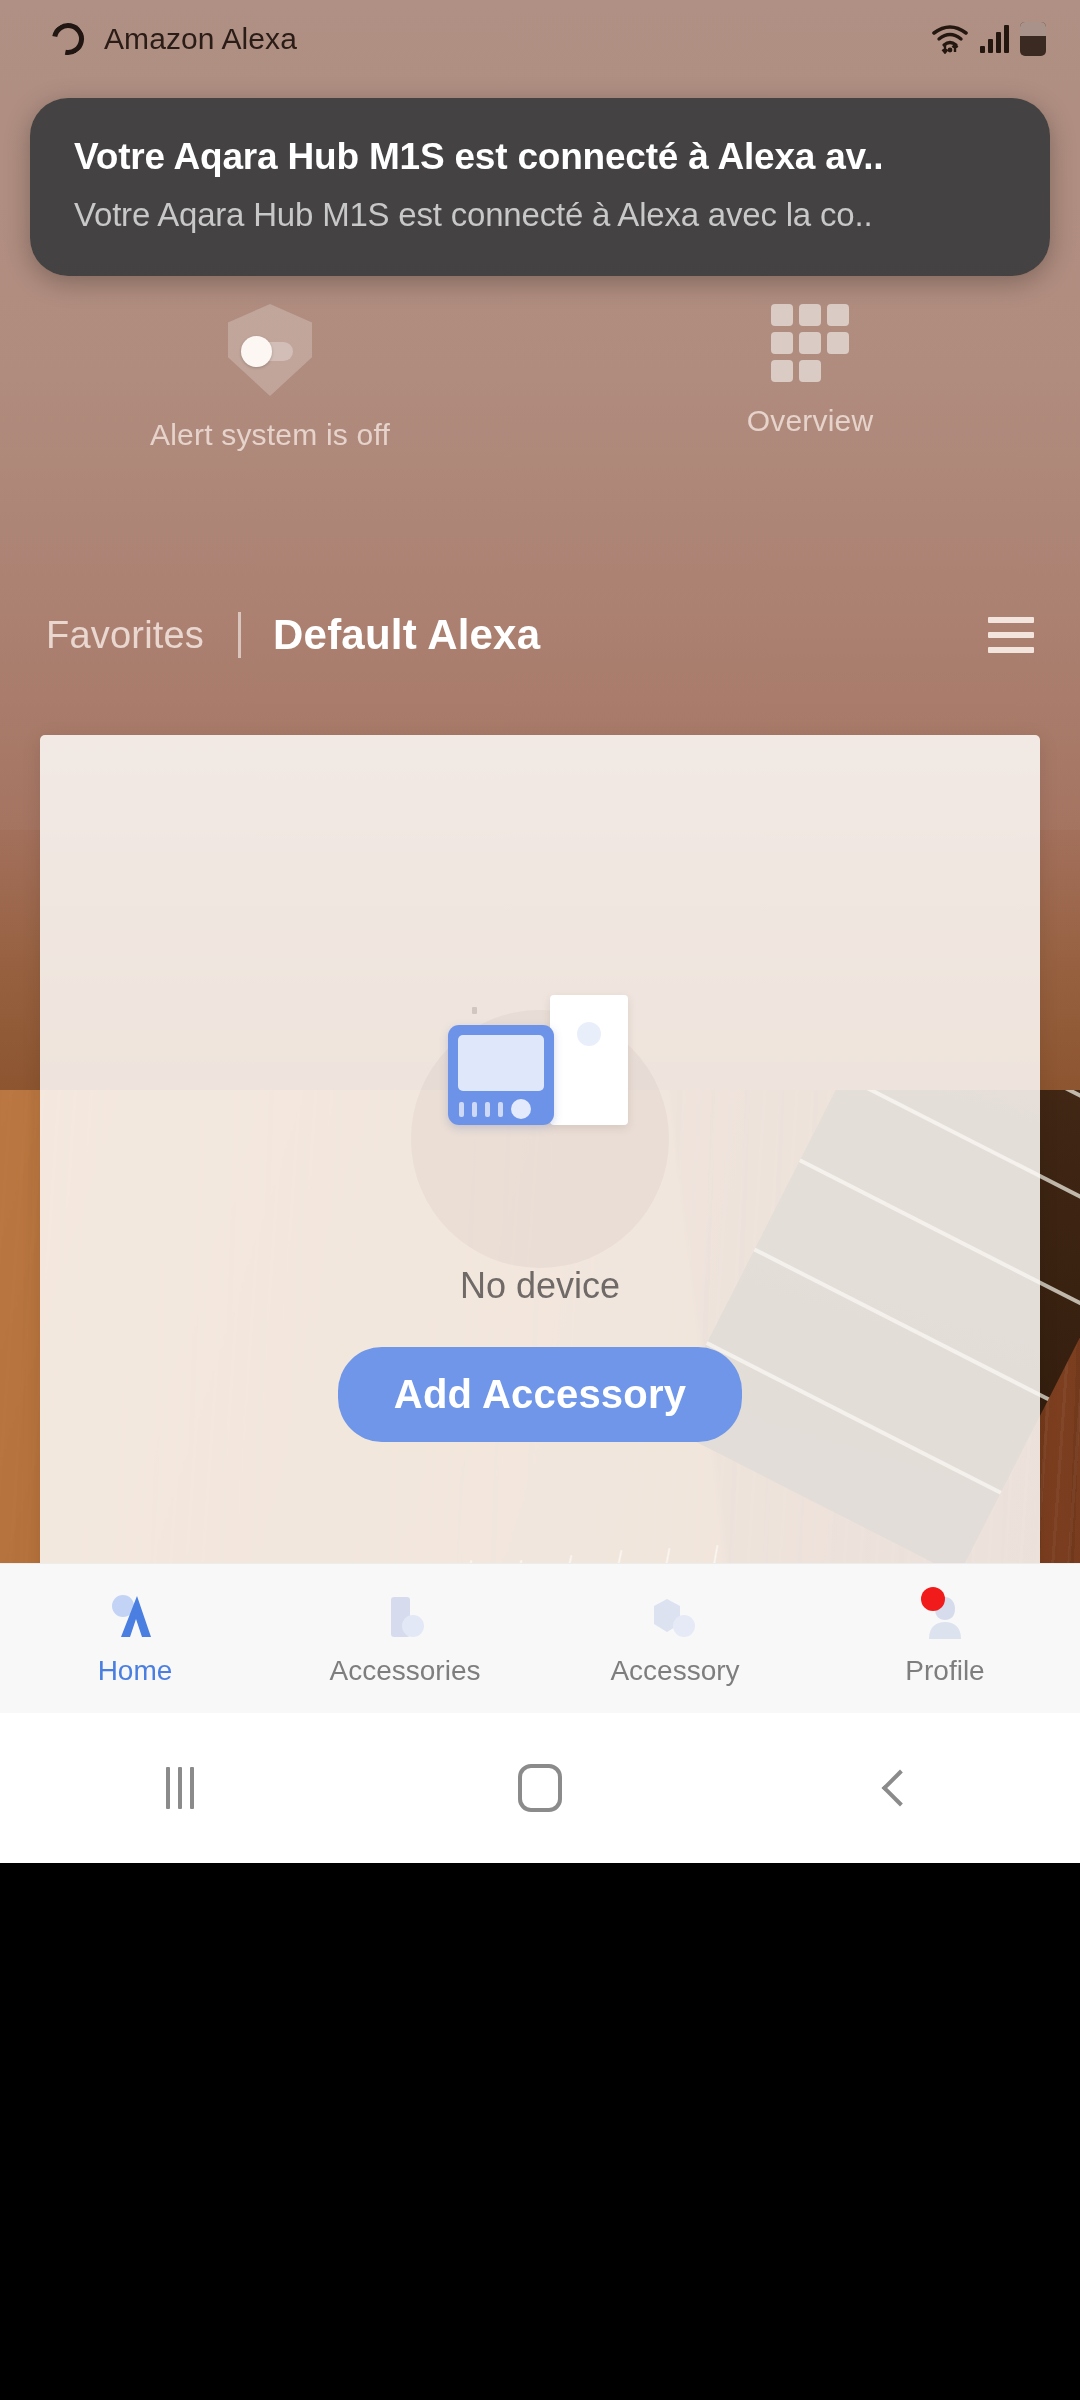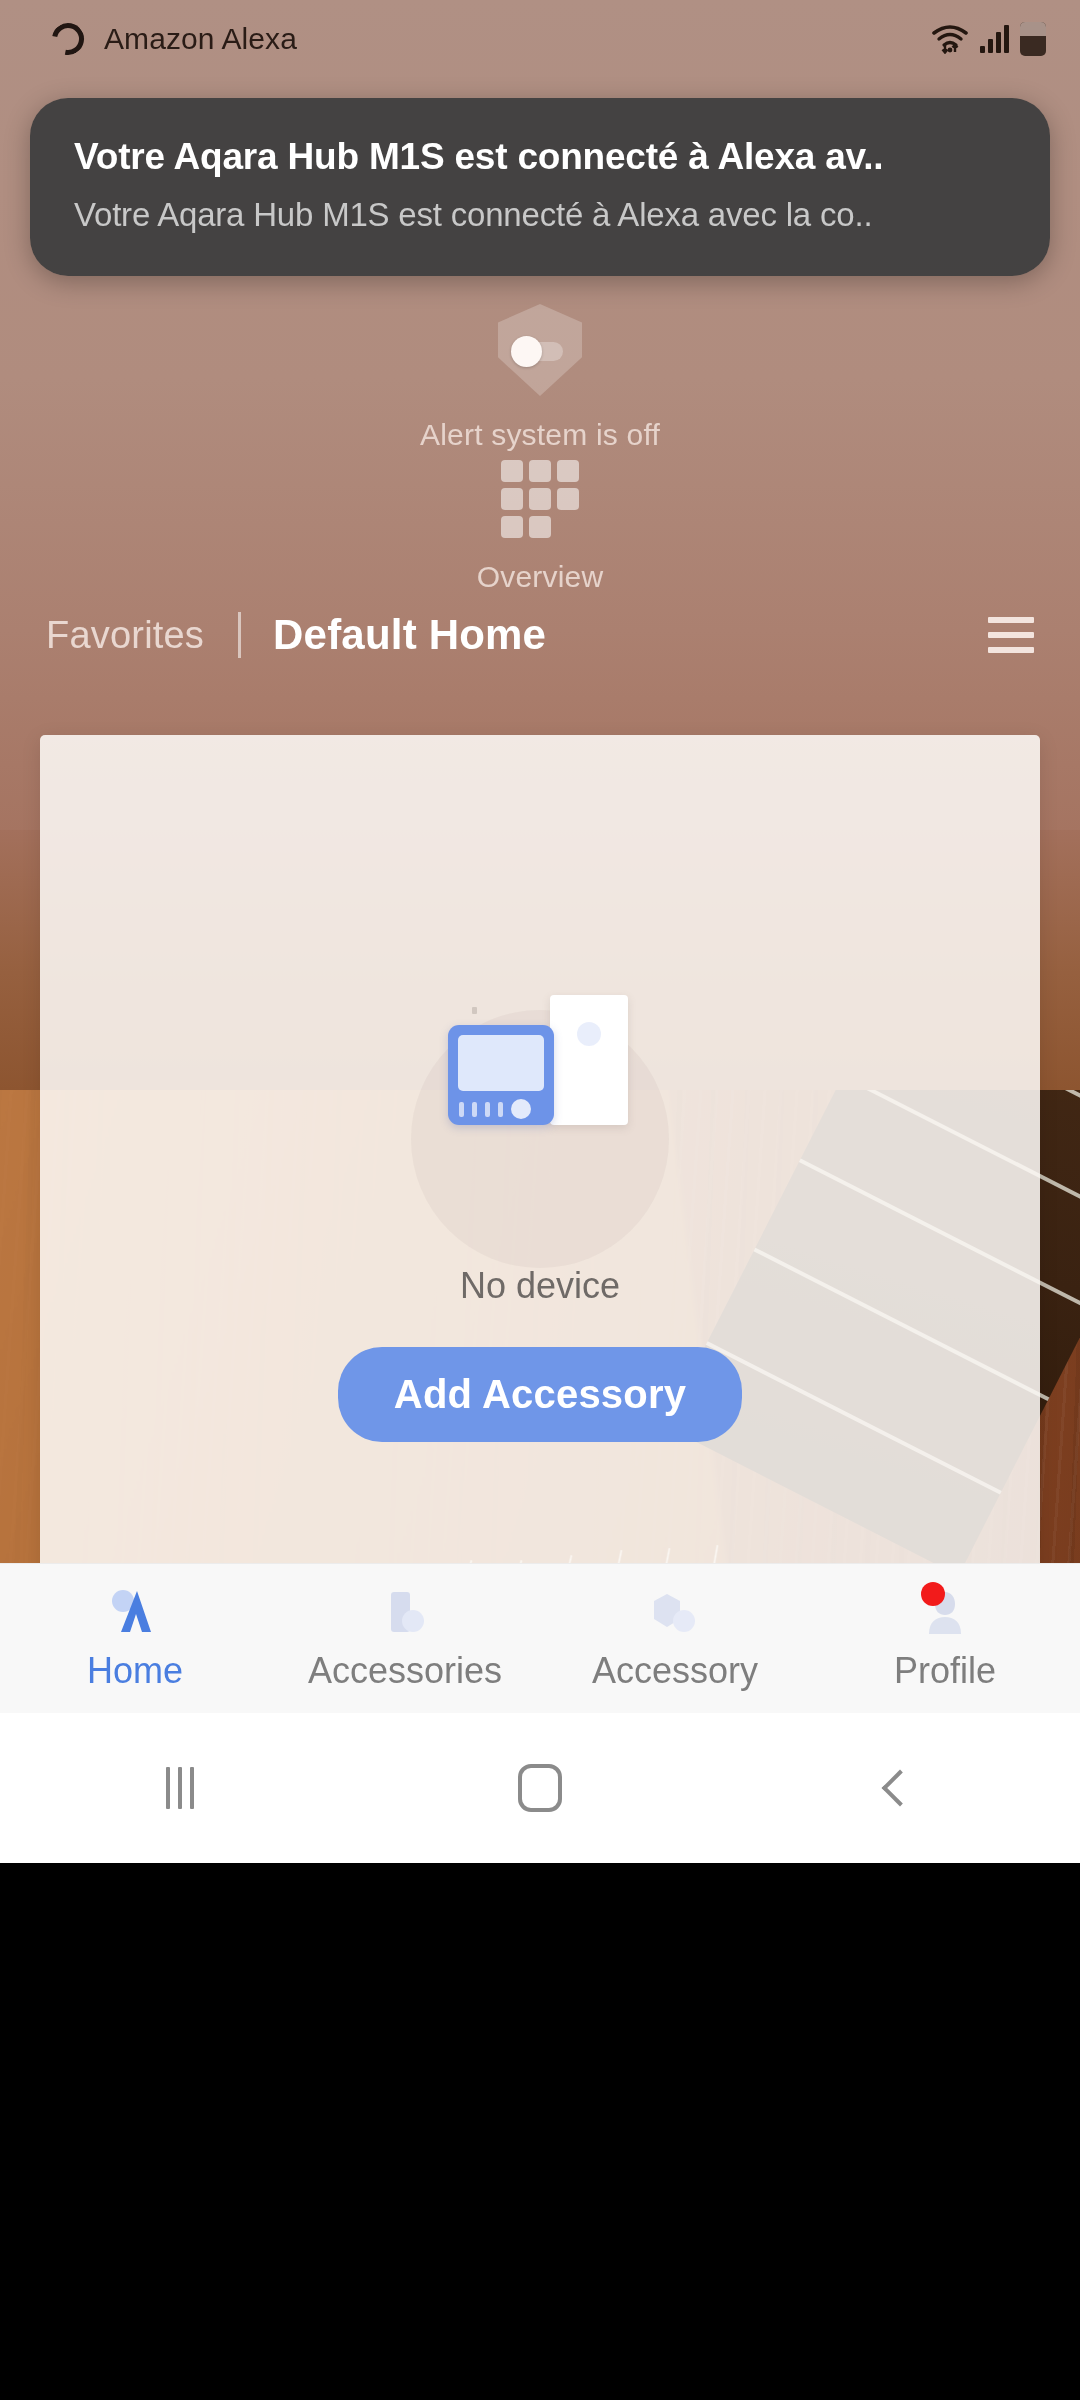--- a/index.html
+++ b/index.html
@@ -169,21 +169,21 @@
     line-height:1.25;letter-spacing:-.2px;
   }
   .toast-body{
     font-size:33px;color:#c8c8c8;white-space:nowrap;overflow:hidden;
     margin-top:14px;line-height:1.25;letter-spacing:-.2px;
   }
 
   
   .quick{
     position:absolute;left:0;top:296px;width:1080px;height:190px;
-    display:flex;z-index:20;flex-direction:column;
+    display:flex;z-index:20;
   }
   .quick-item{
     flex:1;display:flex;flex-direction:column;align-items:center;gap:22px;
     padding-top:8px;
   }
   .quick-label{font-size:30px;color:#e6d3cb;letter-spacing:.2px;}
   .shield{
     position:relative;width:84px;height:92px;
     background:rgba(255,255,255,0.22);
     clip-path:polygon(50% 0%,100% 20%,100% 58%,50% 100%,0% 58%,0% 20%);
@@ -269,21 +269,21 @@
   
   .bottomnav{
     position:absolute;left:0;bottom:150px;width:1080px;height:150px;
     background:#f8f8f8;display:flex;align-items:center;z-index:30;
     border-top:1px solid #ececec;
   }
   .nav-item{
     flex:1;display:flex;flex-direction:column;align-items:center;gap:12px;
     position:relative;cursor:pointer;
   }
-  .nav-label{font-size:36px;color:#7e7e7e;}
+  .nav-label{font-size:28px;color:#7e7e7e;}
   .nav-item.active .nav-label{color:#4a7ee0;}
   .nav-ico{position:relative;width:56px;height:52px;}
   .badge{
     position:absolute;right:28px;top:-4px;width:24px;height:24px;border-radius:50%;
     background:#f21b1b;
   }
 
   
   .sysnav{
     position:absolute;left:0;bottom:0;width:1080px;height:150px;
@@ -417,21 +417,21 @@
           <s class="empty"></s>
       </div>
       <div class="quick-label">Overview</div>
     </div>
 
   </div>
 
   <div class="roomrow">
     <div class="tab-fav">Favorites</div>
     <div class="tab-div"></div>
-    <div class="tab-room">Default Home</div>
+    <div class="tab-room">Default Alexa</div>
     <div class="hamburger">
       <b></b>
         <b></b>
         <b></b>
     </div>
   </div>
 
   <div class="card">
     <div class="illus-halo"></div>
     <div class="card-inner">

